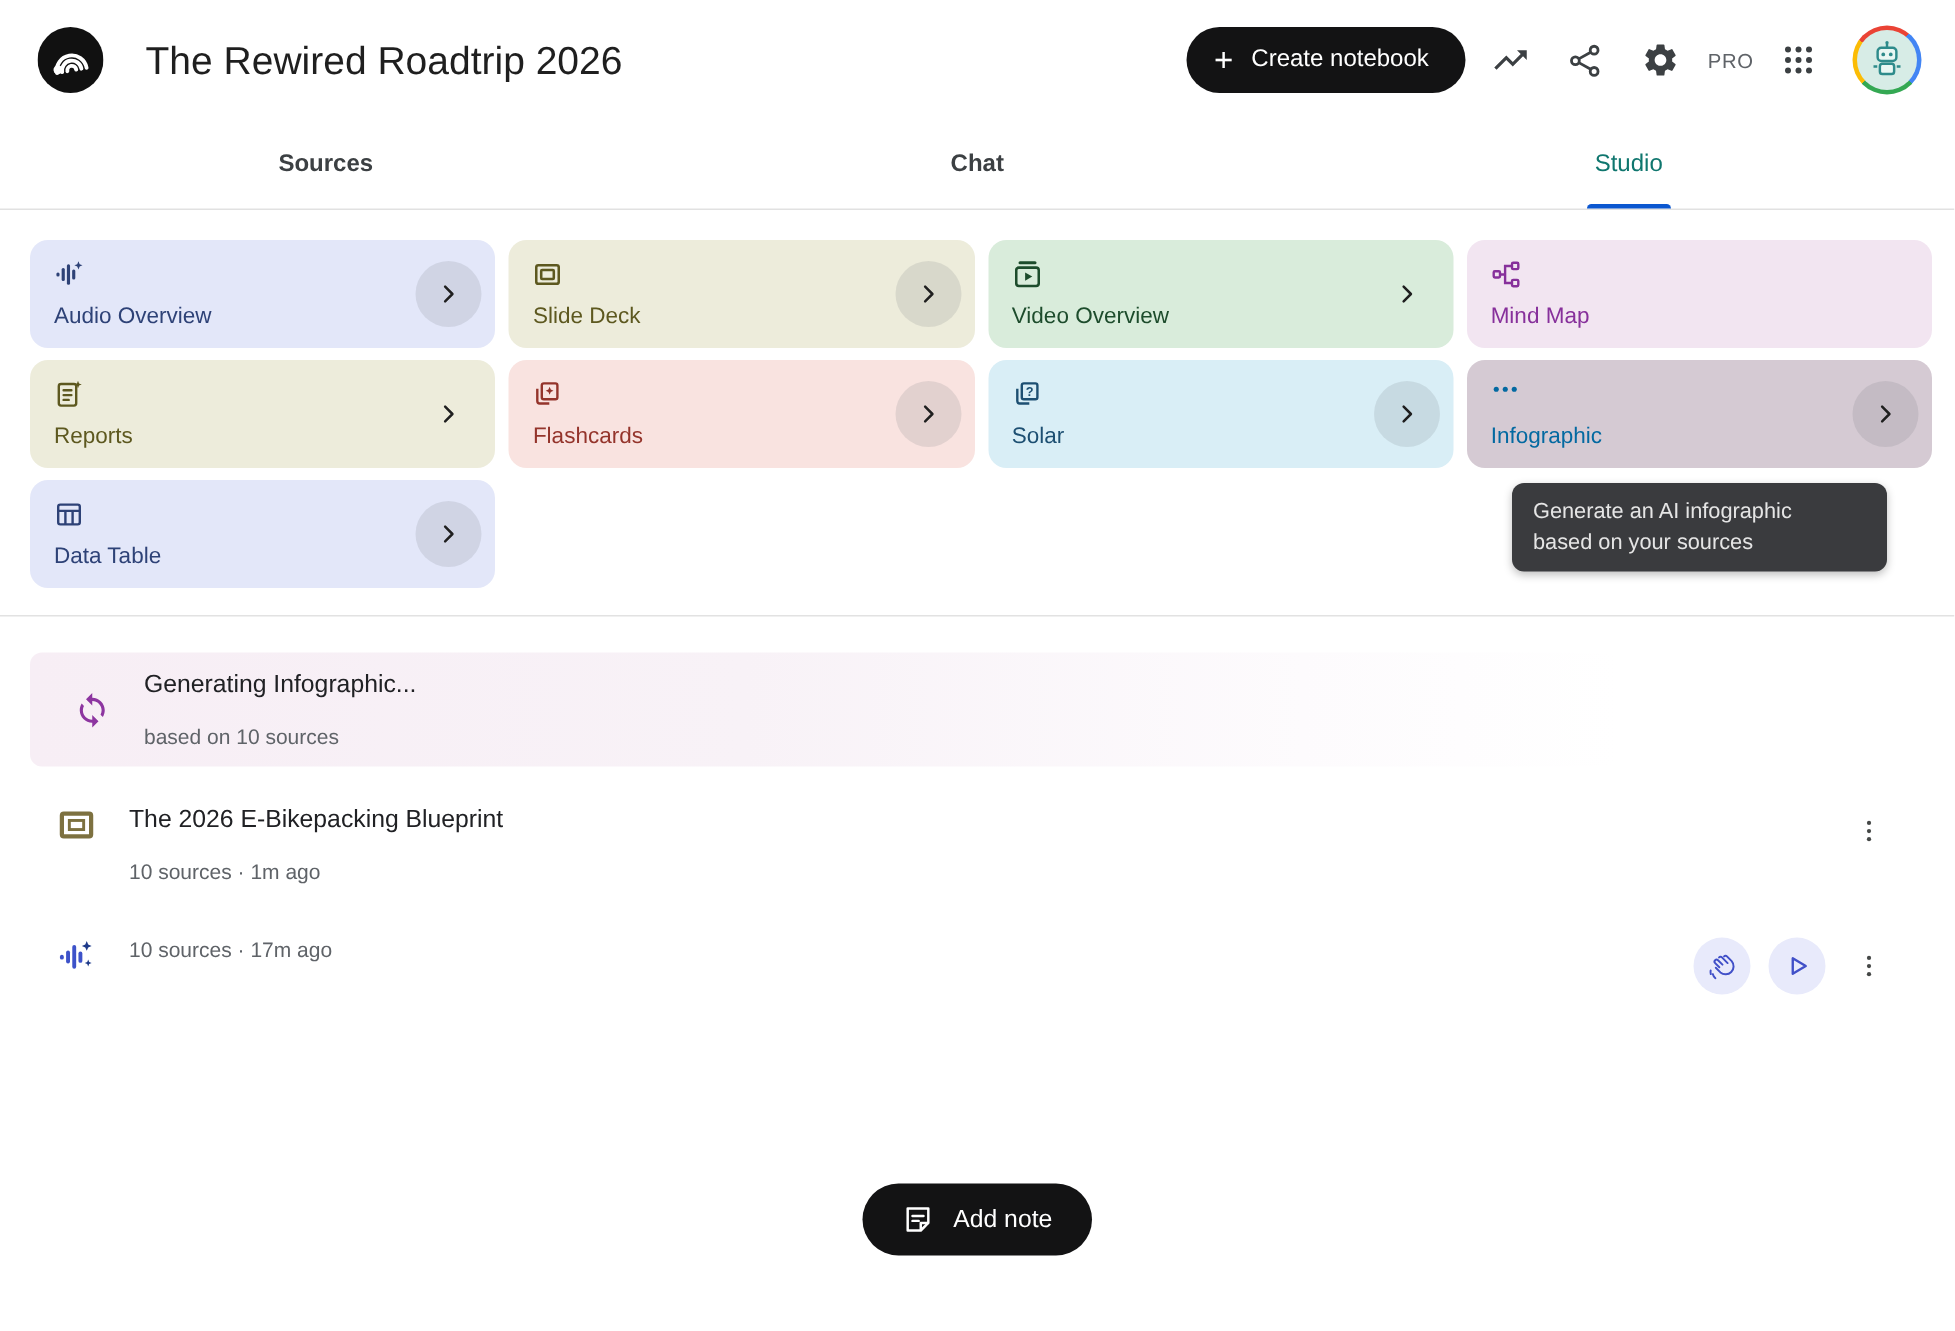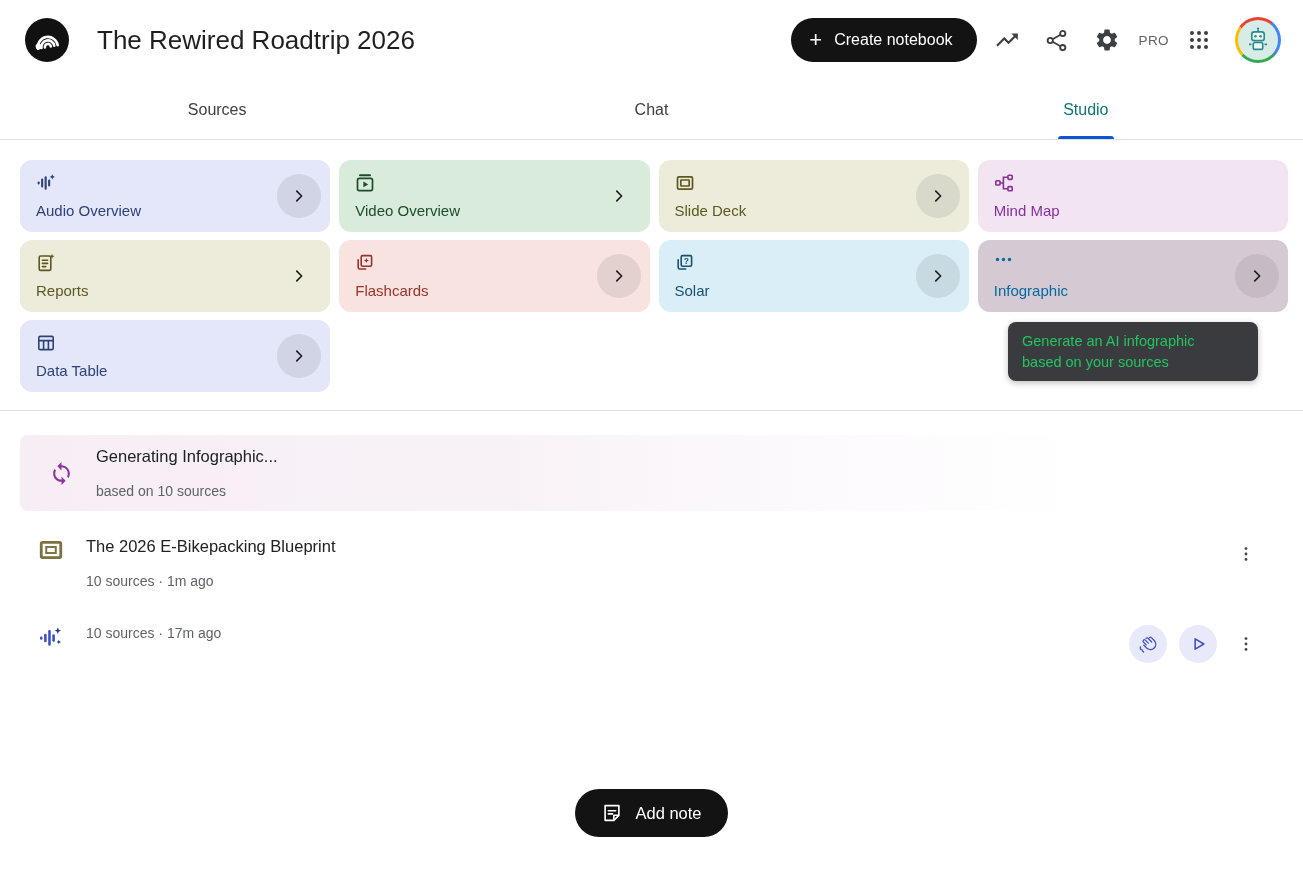--- a/index.html
+++ b/index.html
@@ -26,21 +26,21 @@
   .pro { font-size:13.5px; font-weight:500; letter-spacing:.4px; color:#5f6368; margin-left:12px; }
   .avatar-ring {
     width:46px; height:46px; border-radius:50%; margin-left:16px; cursor:pointer; padding:3px;
     background:conic-gradient(from -40deg, #ea4335 0 22%, #4285f4 22% 48%, #34a853 48% 74%, #fbbc05 74% 96%, #ea4335 96%);
   }
   .avatar-inner { width:100%; height:100%; border-radius:50%; background:#d7ece6;
     display:flex; align-items:center; justify-content:center; overflow:hidden; }
   
   .tabs { display:flex; height:60px; border-bottom:1px solid #e1e1e1; }
   .tab { flex:1; display:flex; align-items:center; justify-content:center; position:relative;
-    font-size:16px; color:#3c4043; cursor:pointer; }
+    font-size:16px; color:#3c4043; cursor:pointer;font-weight:bold; }
   .tab.active { color:#0f766e; font-weight:500; }
   .tab.active::after { content:""; position:absolute; bottom:0; left:50%; transform:translateX(-50%);
     width:56px; height:3px; background:#0b57d0; border-radius:3px 3px 0 0; }
   
   .cards { display:grid; grid-template-columns:repeat(4,1fr); gap:8px 9px; margin:20px 15px 0 20px; }
   .card { height:72px; border-radius:12px; padding:13px 16px; position:relative; cursor:pointer;
     display:flex; flex-direction:column; justify-content:space-between; }
   .card .card-label { font-size:15px; font-weight:500; }
   .card .card-icon svg { display:block; }
   .chev { position:absolute; right:9px; top:50%; transform:translateY(-50%);
@@ -51,21 +51,21 @@
   .c-audio { background:#e3e7f9; color:#2e4277; }
   .c-slide { background:#edecdb; color:#5d581f; }
   .c-video { background:#d9ecdb; color:#1d4c2c; }
   .c-mind  { background:#f2e5f1; color:#87309b; }
   .c-reports { background:#edecdb; color:#5d581f; }
   .c-flash { background:#f9e3e0; color:#94342b; }
   .c-quiz  { background:#d9eef6; color:#1d4f72; }
   .c-info  { background:#d5cad3; color:#0369a1; }
   .c-data  { background:#e3e7f9; color:#2e4277; }
   
-  .tooltip { position:absolute; left:1008px; top:322px; width:250px; background:#3a3b3e; color:#22c55e;
+  .tooltip { position:absolute; left:1008px; top:322px; width:250px; background:#3a3b3e; color:#e5e5e5;
     border-radius:8px; padding:9px 14px; font-size:14.5px; line-height:1.42; z-index:5;
     box-shadow:0 2px 6px rgba(0,0,0,.25); }
   
   .divider { border:none; border-top:1px solid #e2e2e2; margin:18px 0 0 0; }
   
   .generating-row { margin:24px 0 0 20px; width:1060px; height:76px; border-radius:8px;
     display:flex; align-items:center; padding:0 24px 0 28px; gap:22px;
     background:linear-gradient(to right, #f7eef5 0%, #f8f2f7 45%, #fdfbfd 80%, #ffffff 100%); }
   .row { display:flex; align-items:flex-start; padding:0 40px 0 38px; gap:22px; }
   .row-blueprint { margin-top:26px; height:58px; }
@@ -176,45 +176,45 @@
       </svg>
     </span>
     <span class="card-label">Audio Overview</span>
     <span class="chev circle">
       <svg width="18" height="18" viewBox="0 0 24 24" fill="none" stroke="currentColor" stroke-width="2.2" stroke-linecap="round" stroke-linejoin="round">
           <path d="M9 5.5l6.5 6.5L9 18.5"></path>
         </svg>
     </span>
   </div>
 
+  <div class="card c-slide">
+    <span class="card-icon">
+      <svg width="20" height="20" viewBox="0 0 20 20" fill="none" stroke="currentColor" stroke-width="1.7">
+        <rect x="2.5" y="3.8" width="15" height="12.4" rx="1.4"></rect>
+          <rect x="5.8" y="7" width="8.4" height="6" rx="0.6"></rect>
+      </svg>
+    </span>
+    <span class="card-label">Slide Deck</span>
+    <span class="chev circle">
+      <svg width="18" height="18" viewBox="0 0 24 24" fill="none" stroke="currentColor" stroke-width="2.2" stroke-linecap="round" stroke-linejoin="round">
+          <path d="M9 5.5l6.5 6.5L9 18.5"></path>
+        </svg>
+    </span>
+  </div>
+
   <div class="card c-video">
     <span class="card-icon">
       <svg width="20" height="20" viewBox="0 0 20 20" fill="none" stroke="currentColor" stroke-width="1.7">
         <path d="M5 2.2h10" stroke-linecap="round" stroke-width="2"></path>
         <rect x="2.5" y="5.4" width="15" height="12.2" rx="1.8"></rect>
         <path d="M8.4 8.6v5.6l4.8-2.8z" fill="currentColor" stroke="none"></path>
       </svg>
     </span>
     <span class="card-label">Video Overview</span>
     <span class="chev plain">
-      <svg width="18" height="18" viewBox="0 0 24 24" fill="none" stroke="currentColor" stroke-width="2.2" stroke-linecap="round" stroke-linejoin="round">
-          <path d="M9 5.5l6.5 6.5L9 18.5"></path>
-        </svg>
-    </span>
-  </div>
-
-  <div class="card c-slide">
-    <span class="card-icon">
-      <svg width="20" height="20" viewBox="0 0 20 20" fill="none" stroke="currentColor" stroke-width="1.7">
-        <rect x="2.5" y="3.8" width="15" height="12.4" rx="1.4"></rect>
-          <rect x="5.8" y="7" width="8.4" height="6" rx="0.6"></rect>
-      </svg>
-    </span>
-    <span class="card-label">Slide Deck</span>
-    <span class="chev circle">
       <svg width="18" height="18" viewBox="0 0 24 24" fill="none" stroke="currentColor" stroke-width="2.2" stroke-linecap="round" stroke-linejoin="round">
           <path d="M9 5.5l6.5 6.5L9 18.5"></path>
         </svg>
     </span>
   </div>
 
   <div class="card c-mind">
     <span class="card-icon">
       <svg width="20" height="20" viewBox="0 0 20 20" fill="none" stroke="currentColor" stroke-width="1.6">
         <rect x="1.8" y="7.8" width="4.2" height="4.2" rx="0.8"></rect>

